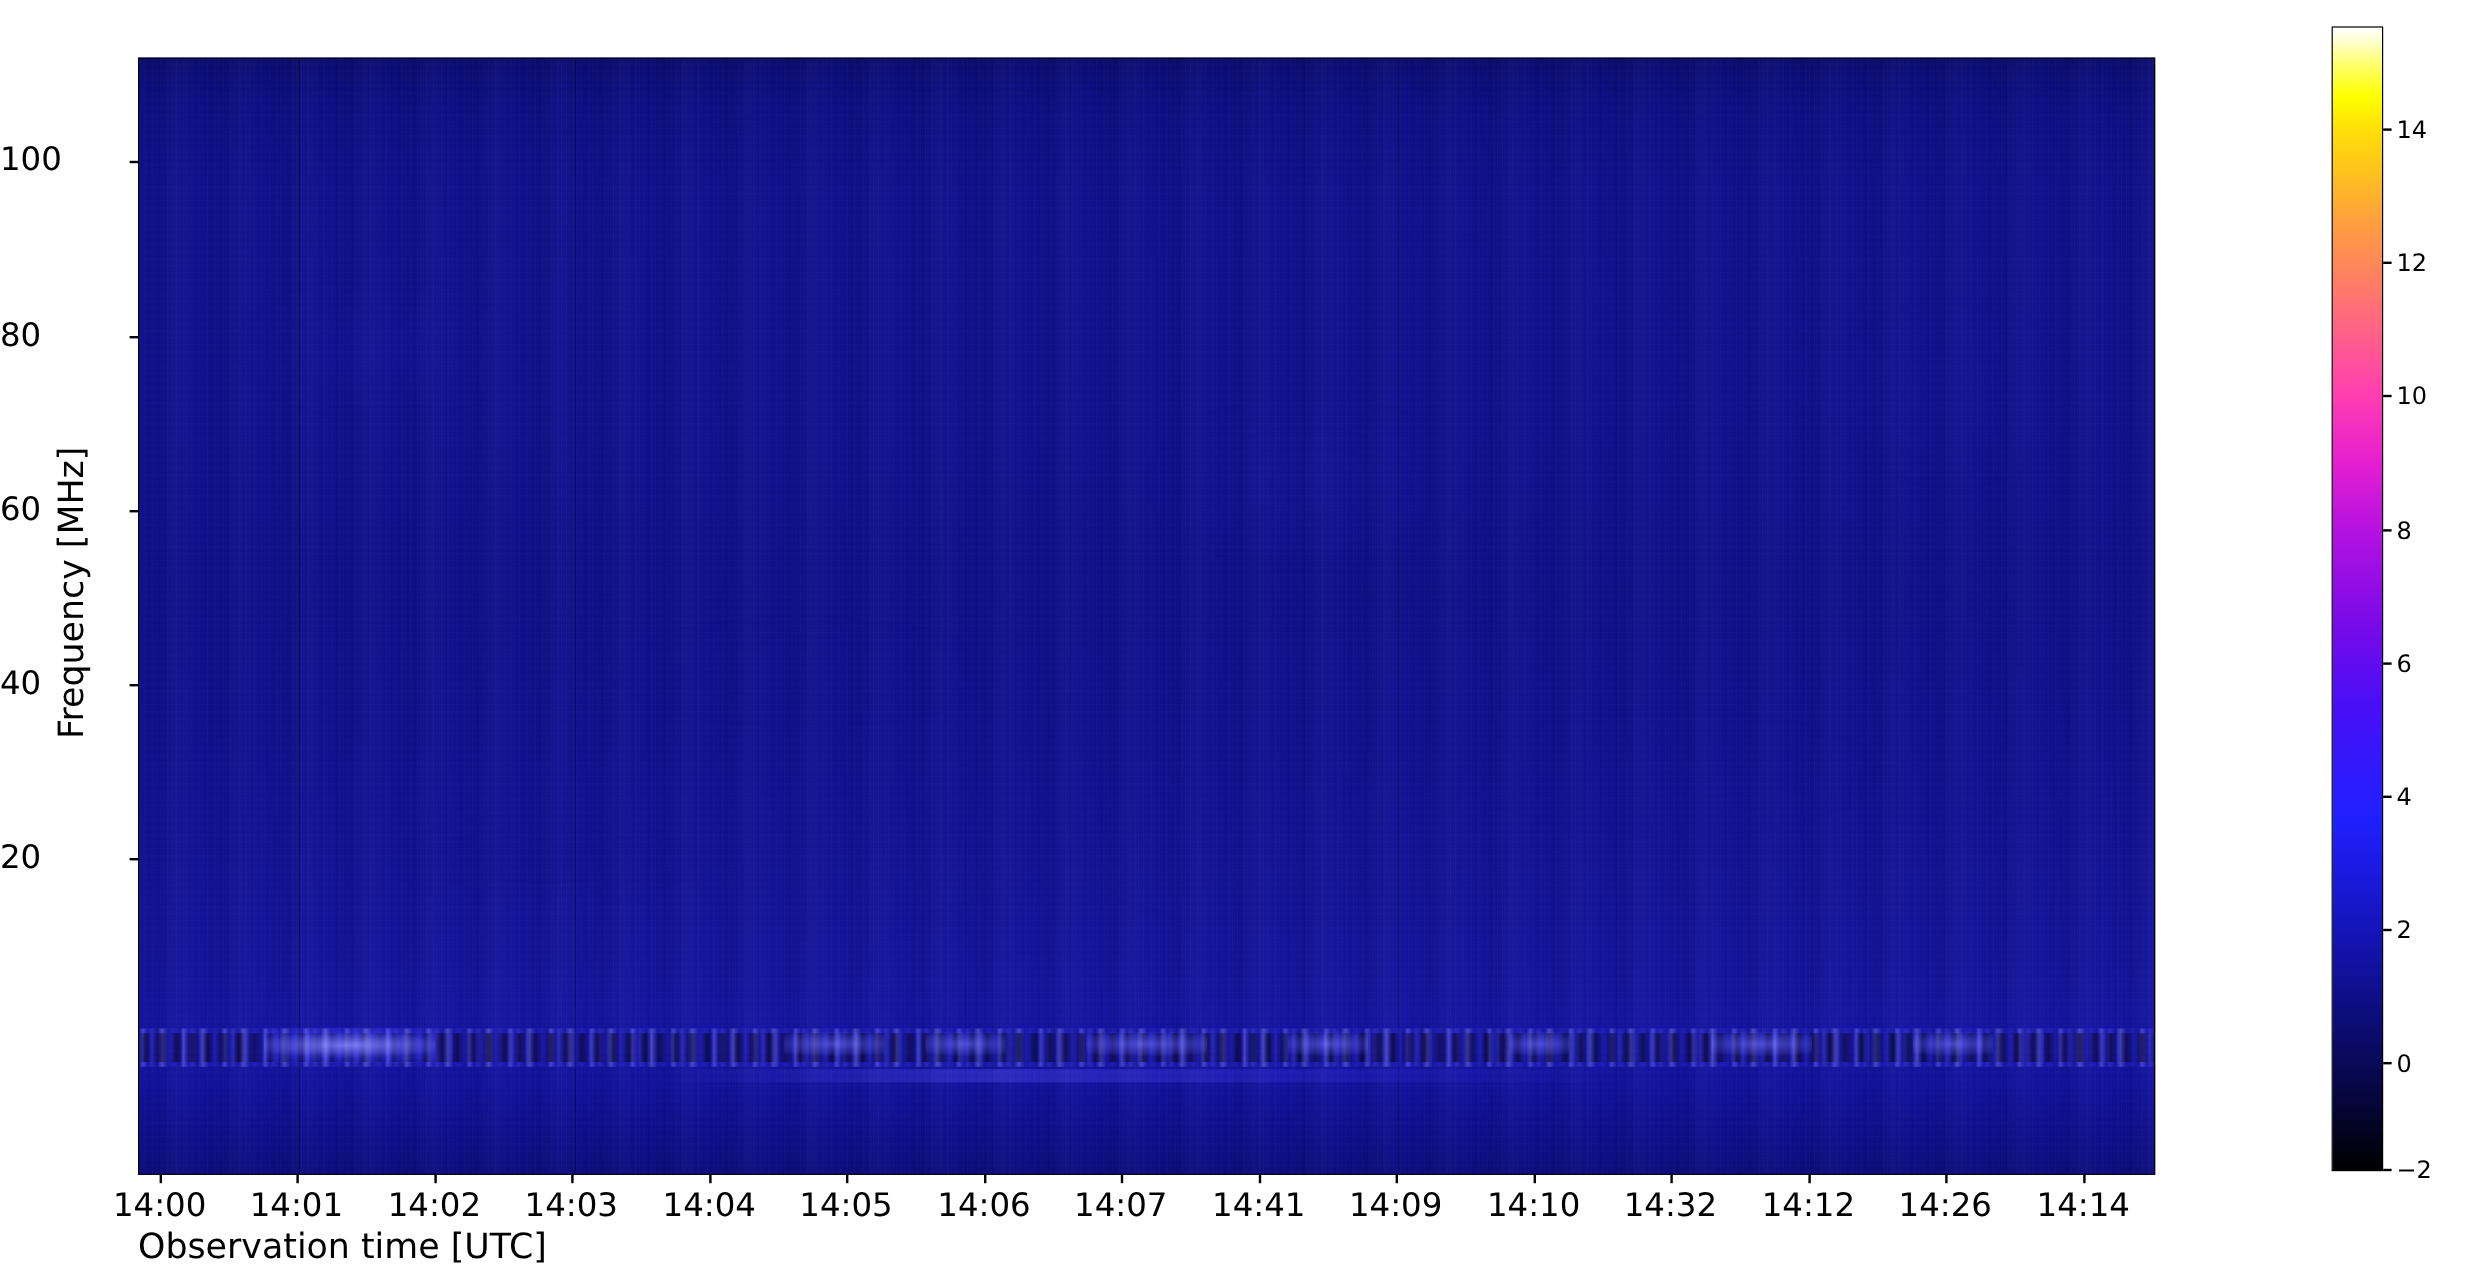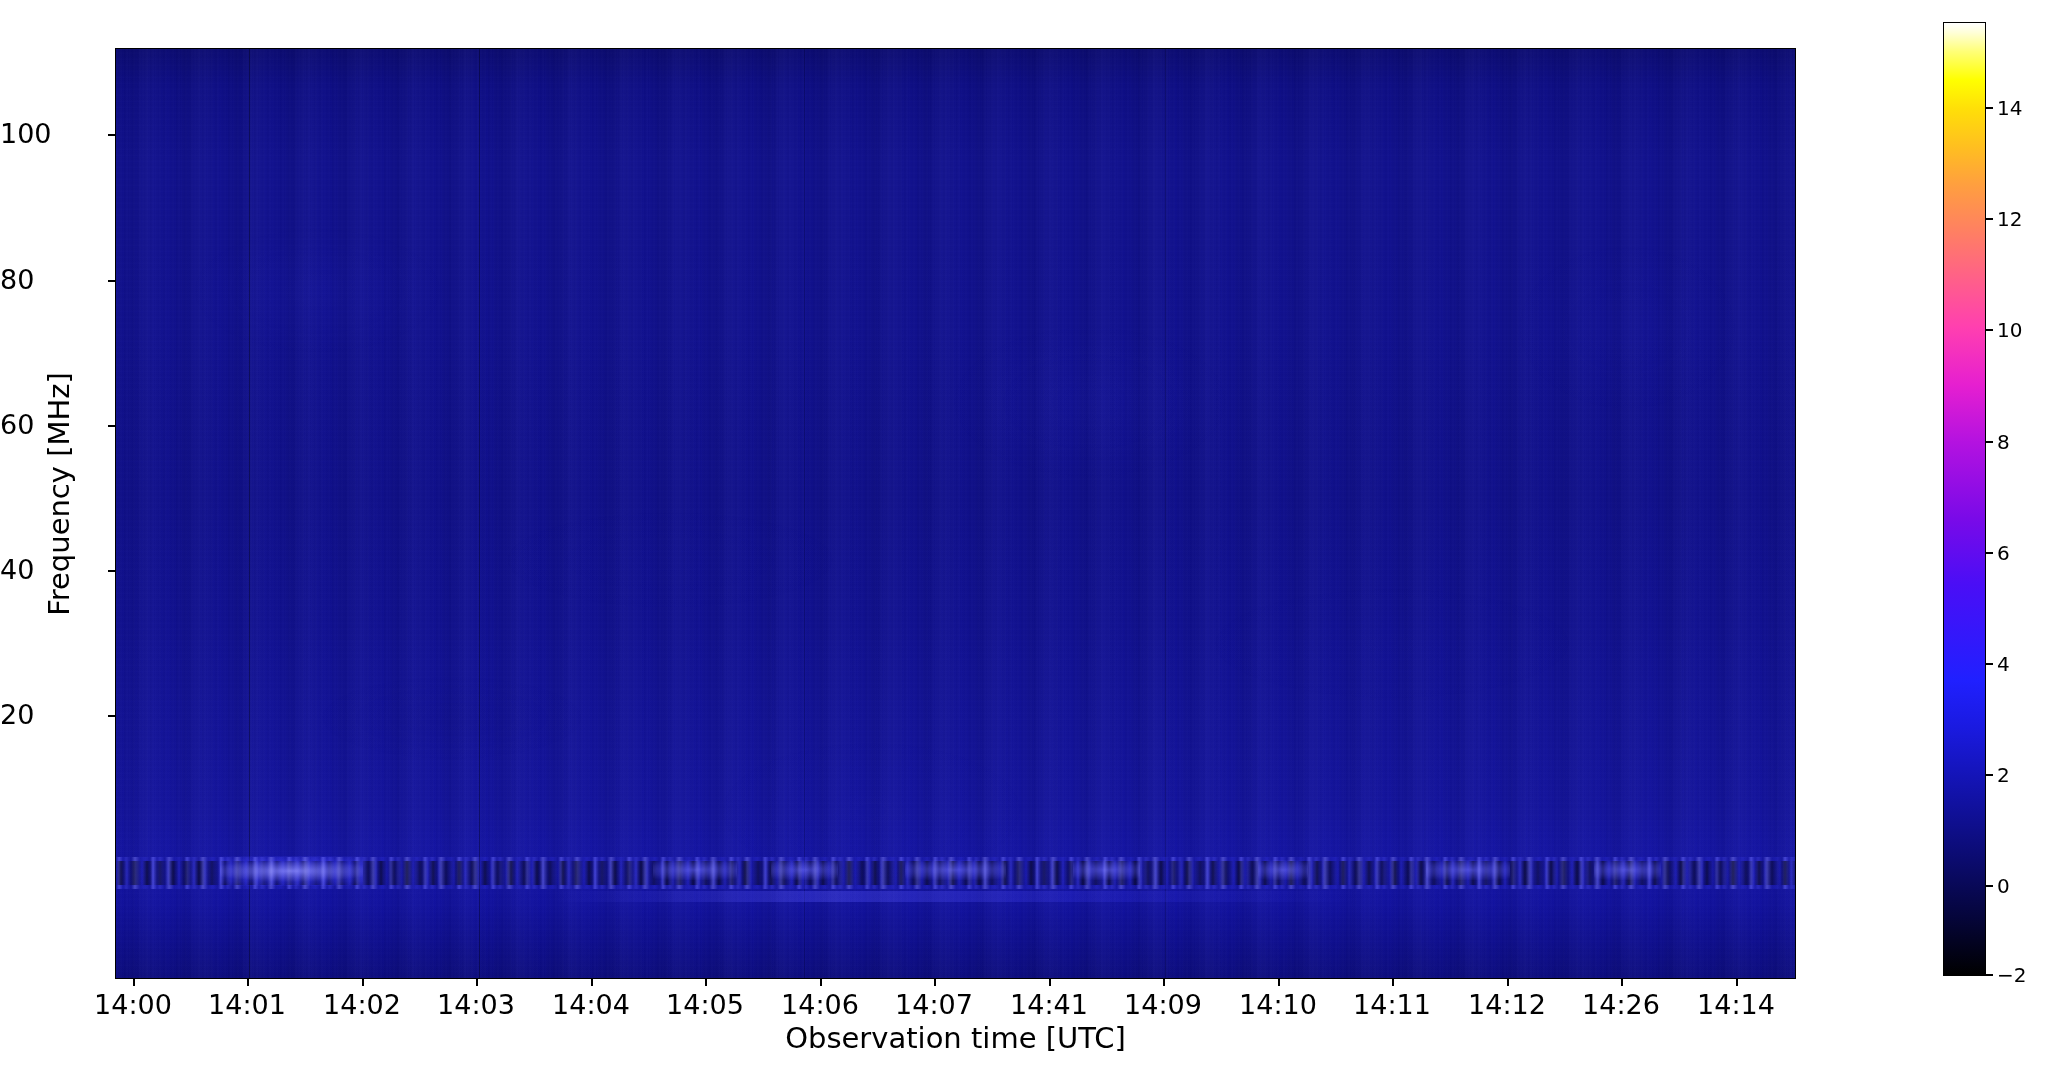--- a/index.html
+++ b/index.html
@@ -242,21 +242,20 @@
     font-size: 29px;
     line-height: 32px;
     transform: rotate(-90deg);
     white-space: nowrap;
   }
   #xlabel {
     position: absolute;
     left: 115px;
     top: 1022px;
     width: 1681px;
-    text-align: center;
     font-size: 29px;
     line-height: 32px;
     white-space: nowrap;
   }
 
   
   #colorbar {
     position: absolute;
     left: 1943px;
     top: 22px;
@@ -367,21 +366,21 @@
   <div class="xlab" style="left:247px">14:01</div>
   <div class="xlab" style="left:362px">14:02</div>
   <div class="xlab" style="left:476px">14:03</div>
   <div class="xlab" style="left:591px">14:04</div>
   <div class="xlab" style="left:705px">14:05</div>
   <div class="xlab" style="left:820px">14:06</div>
   <div class="xlab" style="left:934px">14:07</div>
   <div class="xlab" style="left:1049px">14:41</div>
   <div class="xlab" style="left:1163px">14:09</div>
   <div class="xlab" style="left:1278px">14:10</div>
-  <div class="xlab" style="left:1392px">14:11</div>
+  <div class="xlab" style="left:1392px">14:32</div>
   <div class="xlab" style="left:1507px">14:12</div>
   <div class="xlab" style="left:1621px">14:26</div>
   <div class="xlab" style="left:1736px">14:14</div>
 
   <div id="xlabel">Observation time [UTC]</div>
 
   <div id="colorbar"></div>
 
   <div class="tick-c" style="top:107px"></div>
   <div class="tick-c" style="top:218px"></div>

